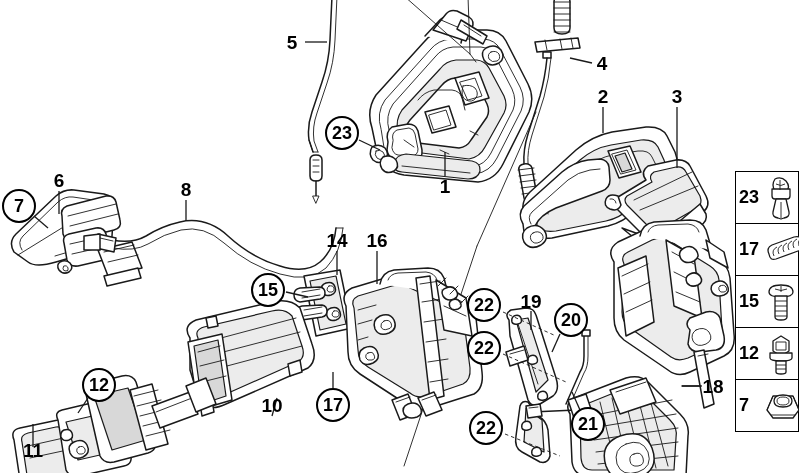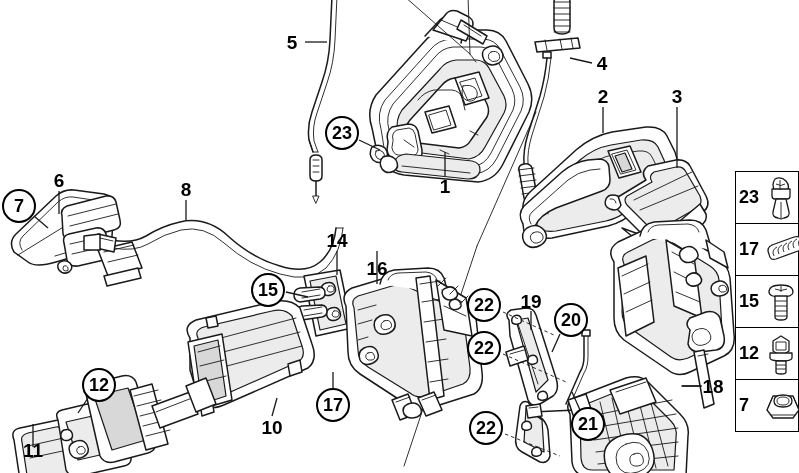--- a/index.html
+++ b/index.html
@@ -506,23 +506,23 @@
       <div class="callout-circled" style="left: 342px; top: 133px;">23</div>
       <div class="callout" style="left: 445px; top: 186px;">1</div>
       <div class="callout" style="left: 602px; top: 63px;">4</div>
       <div class="callout" style="left: 603px; top: 96px;">2</div>
       <div class="callout" style="left: 677px; top: 96px;">3</div>
       <div class="callout" style="left: 59px; top: 180px;">6</div>
       <div class="callout-circled" style="left: 19px; top: 206px;">7</div>
       <div class="callout" style="left: 186px; top: 189px;">8</div>
       <div class="callout-circled" style="left: 268px; top: 290px;">15</div>
       <div class="callout" style="left: 337px; top: 240px;">14</div>
-      <div class="callout" style="left: 377px; top: 240px; margin-top: 28px;">16</div>
+      <div class="callout" style="left: 377px; top: 240px;">16</div>
       <div class="callout-circled" style="left: 333px; top: 405px;">17</div>
-      <div class="callout" style="left: 272px; top: 427px; text-align: center;">10</div>
+      <div class="callout" style="left: 272px; top: 405px; text-align: center;">10</div>
       <div class="callout" style="left: 33px; top: 413px; margin-top: 37px;">11</div>
       <div class="callout-circled" style="left: 99px; top: 385px;">12</div>
       <div class="callout-circled" style="left: 484px; top: 305px;">22</div>
       <div class="callout-circled" style="left: 484px; top: 348px;">22</div>
       <div class="callout-circled" style="left: 486px; top: 428px;">22</div>
       <div class="callout" style="left: 531px; top: 301px;">19</div>
       <div class="callout-circled" style="left: 571px; top: 320px; text-align: right;">20</div>
       <div class="callout-circled" style="left: 588px; top: 424px;">21</div>
       <div class="callout" style="left: 713px; top: 386px;">18</div>
     </div>

